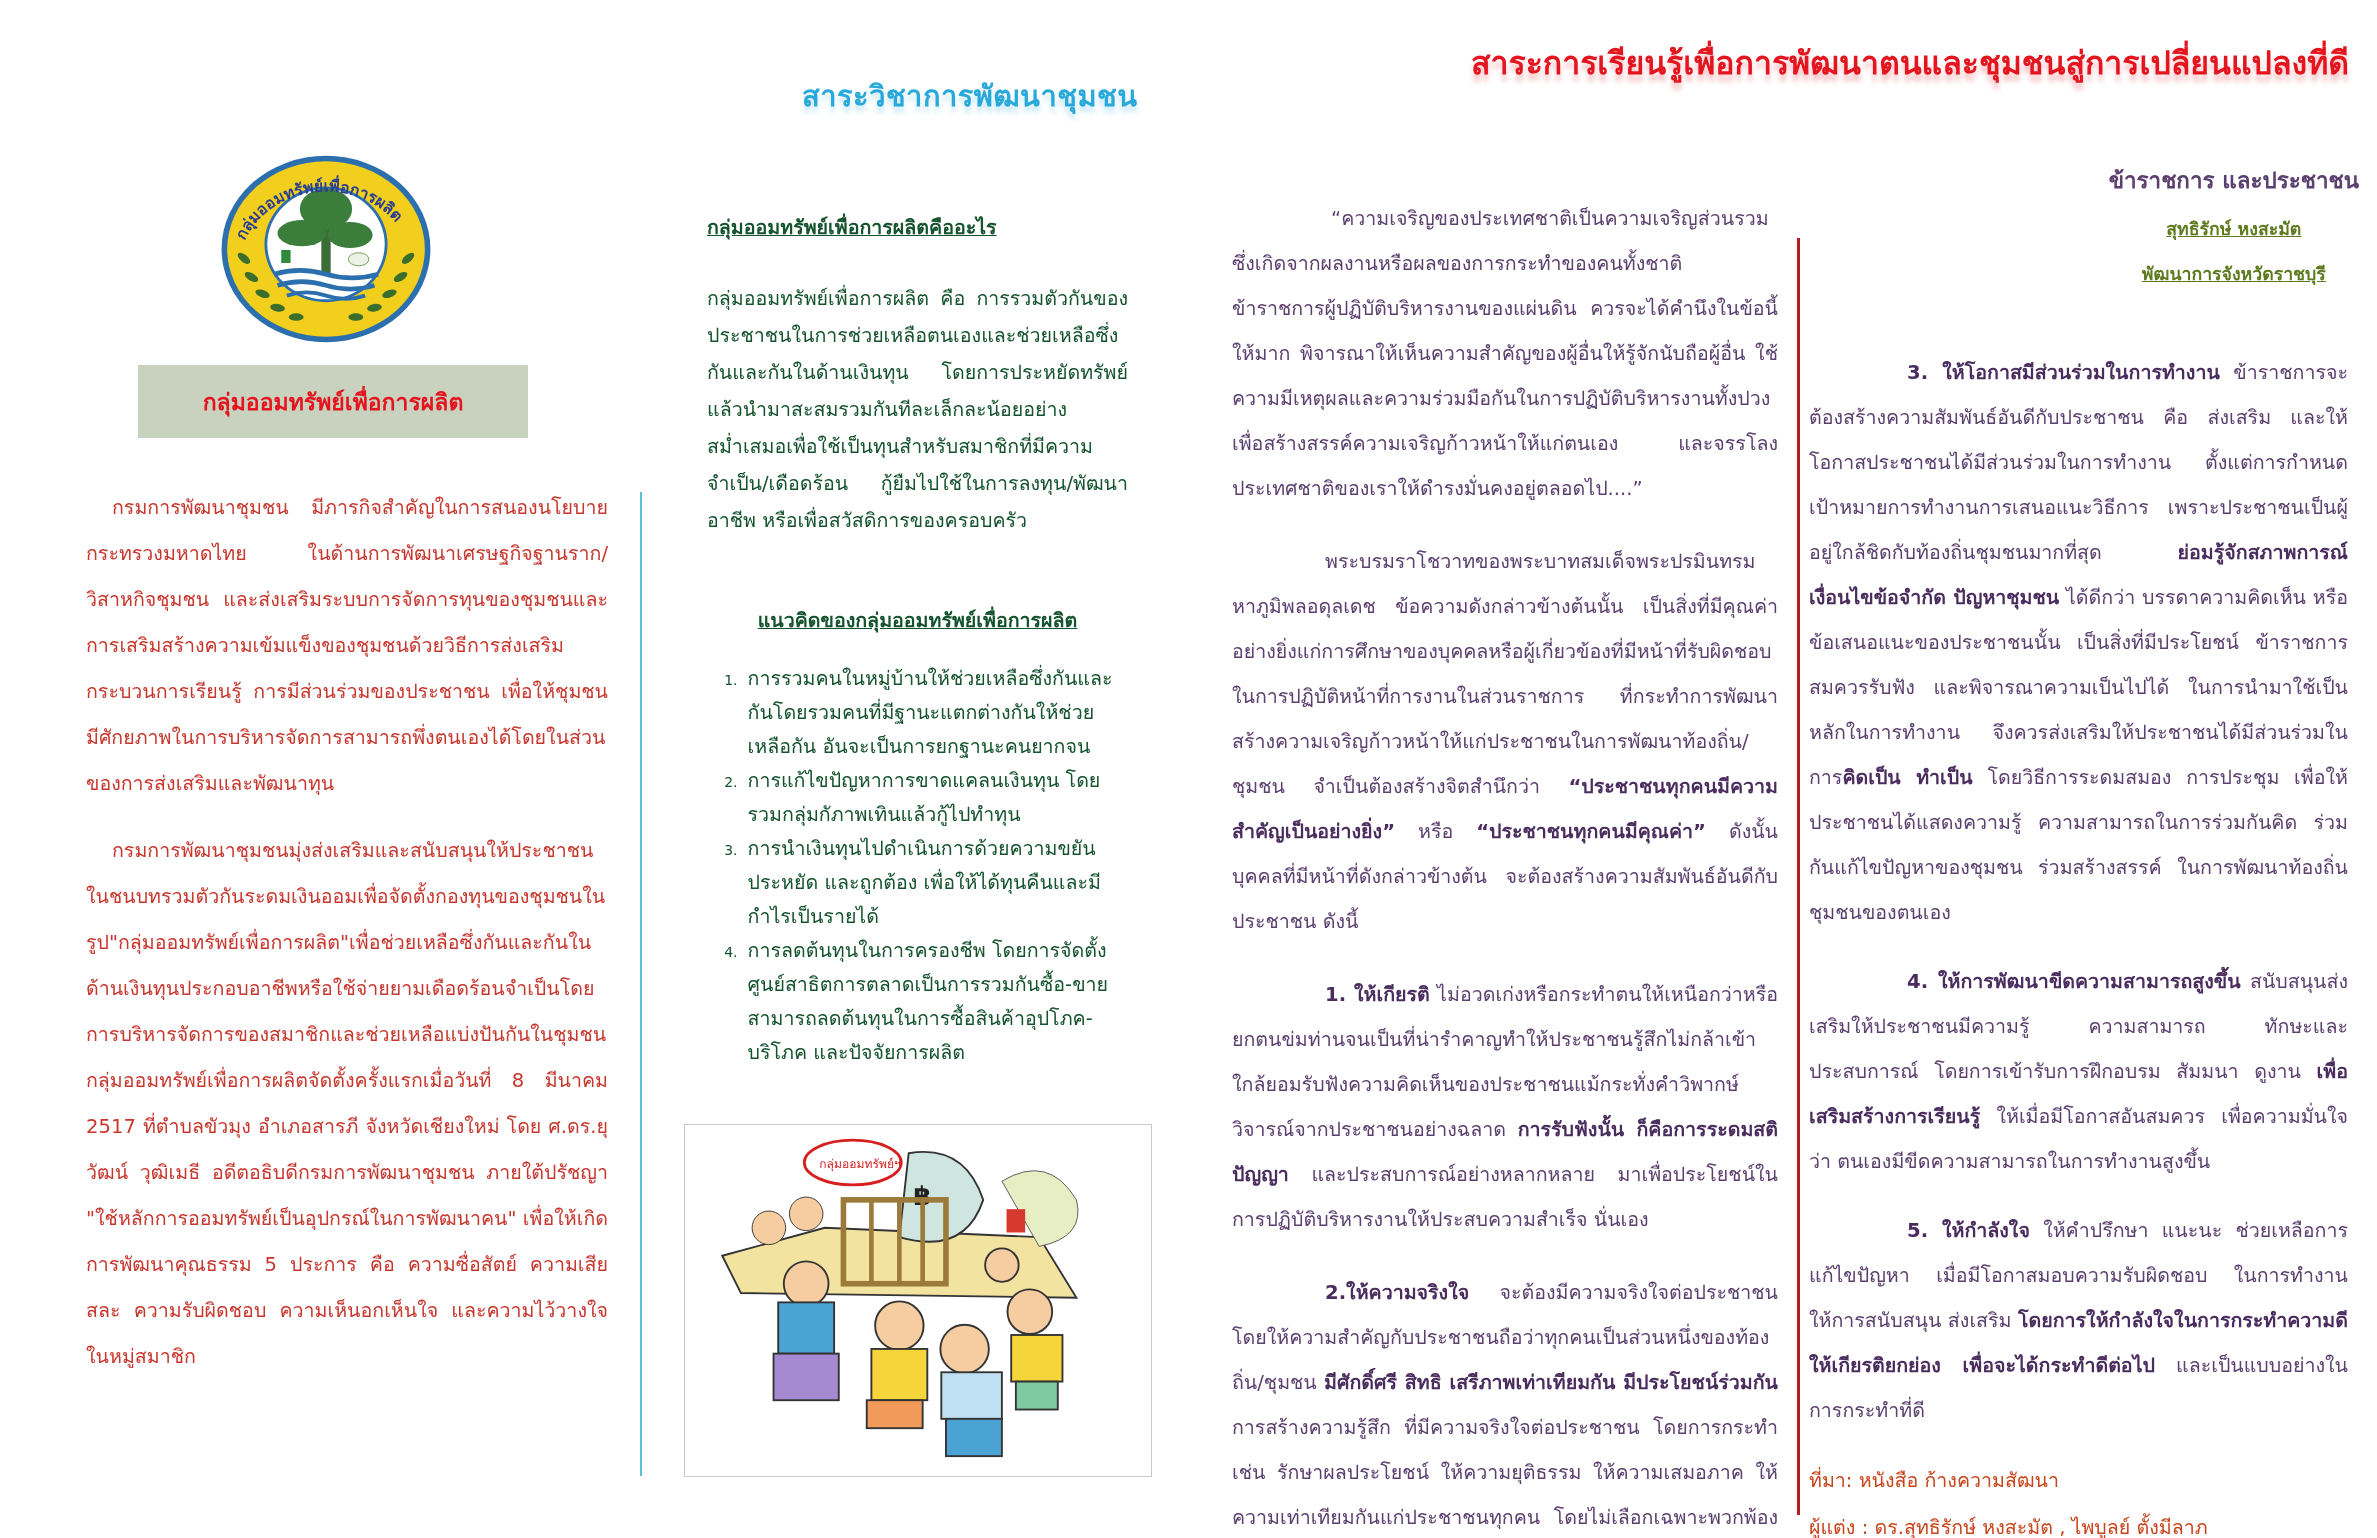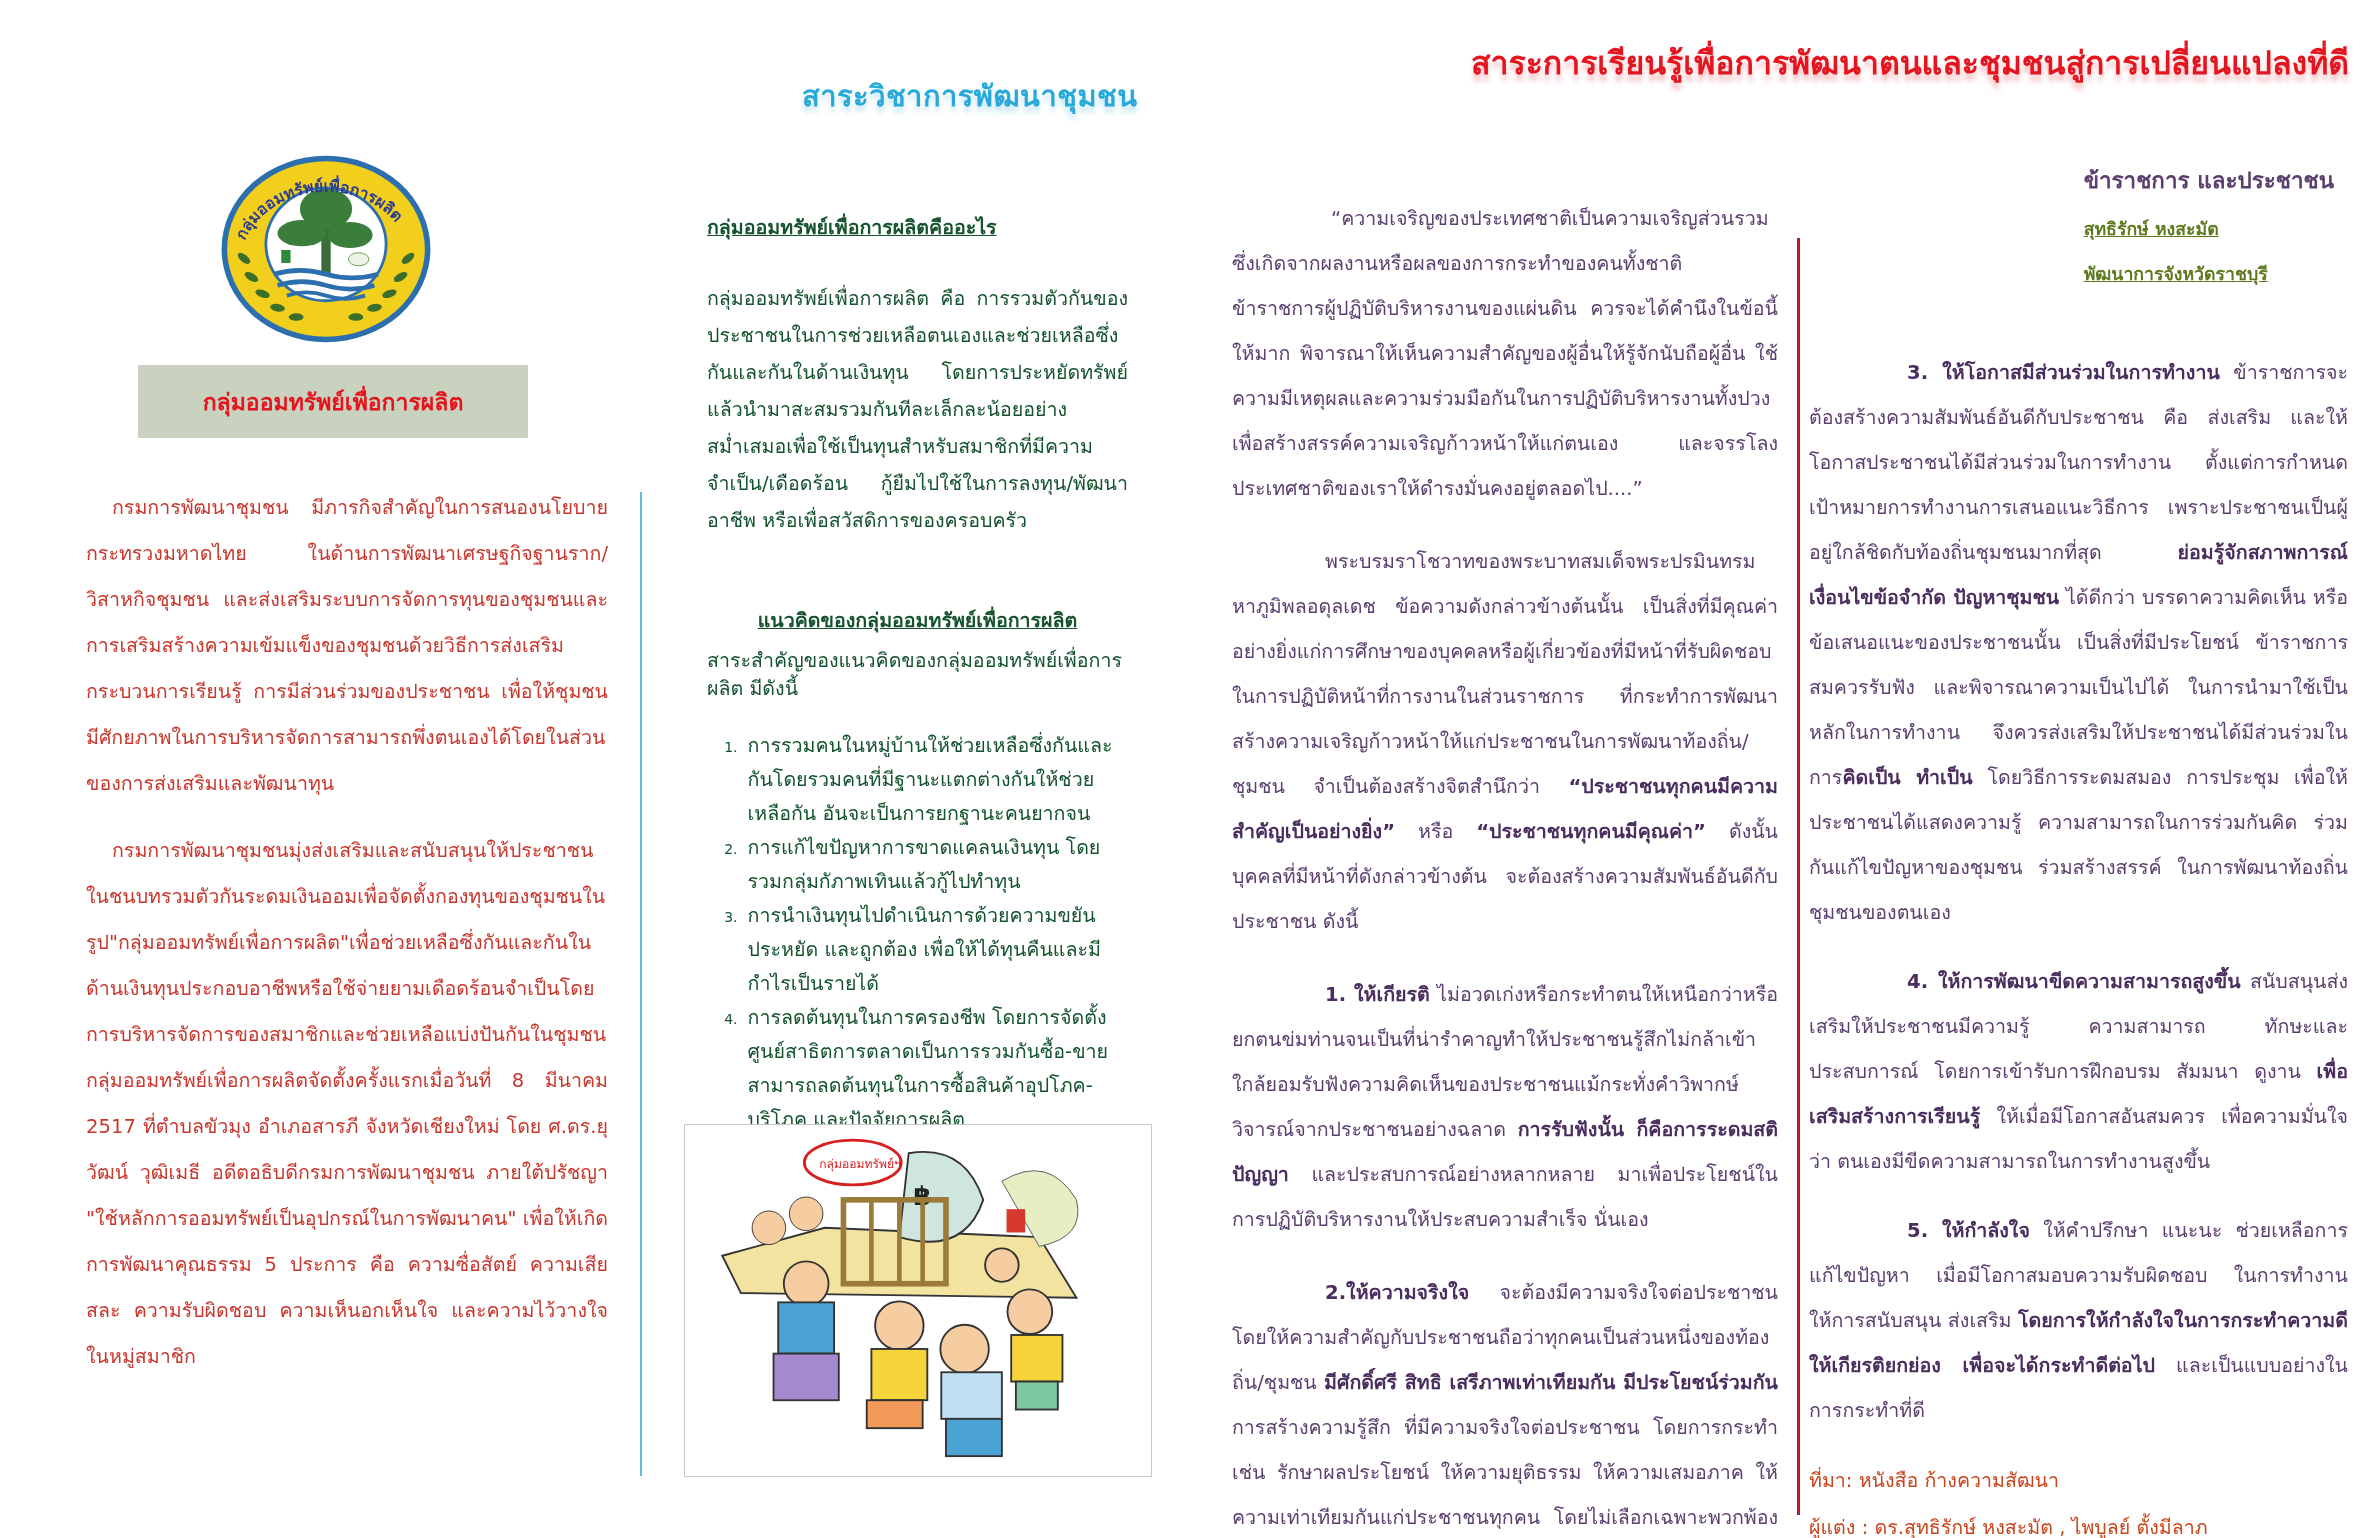--- a/index.html
+++ b/index.html
@@ -27,21 +27,21 @@
   .col2 ol { margin:26px 0 0 0; padding-left:35px; line-height:34px; }
   .col2 ol li { padding-left:5.6px; }
   .col2 ol li::marker { font-size:14px; }
   .cartoon { left:684px; top:1124px; width:466px; height:351px; border:0.9px solid #c8c8c8;
              background:#ffffff; }
   .col3 { left:1232px; top:196px; width:546px; color:#5b3f6e; font-size:19.6px; line-height:45px;
           text-align:justify; }
   .col3 p { margin:0 0 28px 0; text-indent:93px; }
   .col3 p.quote { text-indent:99px; }
   .col3 b { color:#4a2d5e; }
-  .col4-head { right:43px; top:162px; text-align:left; }
+  .col4-head { right:18px; top:162px; text-align:center; }
   .col4-head .role { font-size:22.4px; color:#5b3f6e; font-weight:bold; }
   .col4-head .name, .col4-head .dept { font-size:17.7px; color:#5d7a1e; font-weight:bold; margin-top:17px;text-decoration:underline; }
   .col4 { left:1809px; top:350px; width:539px; color:#5b3f6e; font-size:19.6px; line-height:45px;
           text-align:justify; }
   .col4 p { margin:0 0 24px 0; text-indent:98px; }
   .col4 b { color:#4a2d5e; }
   .source { color:#c8451b; font-size:19.6px; line-height:47px; text-indent:0 !important; margin:0 !important; }
 </style>
 </head>
 <body>
@@ -91,21 +91,20 @@
   <p>กรมการพัฒนาชุมชน มีภารกิจสำคัญในการสนองนโยบาย กระทรวงมหาดไทย ในด้านการพัฒนาเศรษฐกิจฐานราก/วิสาหกิจชุมชน และส่งเสริมระบบการจัดการทุนของชุมชนและการเสริมสร้างความเข้มแข็งของชุมชนด้วยวิธีการส่งเสริมกระบวนการเรียนรู้  การมีส่วนร่วมของประชาชน เพื่อให้ชุมชนมีศักยภาพในการบริหารจัดการสามารถพึ่งตนเองได้โดยในส่วนของการส่งเสริมและพัฒนาทุน</p>
   <p>กรมการพัฒนาชุมชนมุ่งส่งเสริมและสนับสนุนให้ประชาชนในชนบทรวมตัวกันระดมเงินออมเพื่อจัดตั้งกองทุนของชุมชนในรูป"กลุ่มออมทรัพย์เพื่อการผลิต"เพื่อช่วยเหลือซึ่งกันและกันในด้านเงินทุนประกอบอาชีพหรือใช้จ่ายยามเดือดร้อนจำเป็นโดยการบริหารจัดการของสมาชิกและช่วยเหลือแบ่งปันกันในชุมชน  กลุ่มออมทรัพย์เพื่อการผลิตจัดตั้งครั้งแรกเมื่อวันที่ 8 มีนาคม 2517 ที่ตำบลขัวมุง  อำเภอสารภี  จังหวัดเชียงใหม่ โดย ศ.ดร.ยุวัฒน์  วุฒิเมธี  อดีตอธิบดีกรมการพัฒนาชุมชน  ภายใต้ปรัชญา "ใช้หลักการออมทรัพย์เป็นอุปกรณ์ในการพัฒนาคน"   เพื่อให้เกิดการพัฒนาคุณธรรม 5 ประการ  คือ ความซื่อสัตย์  ความเสียสละ  ความรับผิดชอบ  ความเห็นอกเห็นใจ  และความไว้วางใจในหมู่สมาชิก</p>
 </div>
 
 <div class="abs vline-blue"></div>
 
 <div class="abs col2">
   <div class="h-under">กลุ่มออมทรัพย์เพื่อการผลิตคืออะไร</div>
   <div class="para">กลุ่มออมทรัพย์เพื่อการผลิต  คือ  การรวมตัวกันของประชาชนในการช่วยเหลือตนเองและช่วยเหลือซึ่งกันและกันในด้านเงินทุน โดยการประหยัดทรัพย์แล้วนำมาสะสมรวมกันทีละเล็กละน้อยอย่างสม่ำเสมอเพื่อใช้เป็นทุนสำหรับสมาชิกที่มีความจำเป็น/เดือดร้อน กู้ยืมไปใช้ในการลงทุน/พัฒนาอาชีพ หรือเพื่อสวัสดิการของครอบครัว</div>
   <div class="h-under h2">แนวคิดของกลุ่มออมทรัพย์เพื่อการผลิต</div>
-  <div class="intro">สาระสำคัญของแนวคิดของกลุ่มออมทรัพย์เพื่อการผลิต มีดังนี้</div>
   <ol>
     <li>การรวมคนในหมู่บ้านให้ช่วยเหลือซึ่งกันและกันโดยรวมคนที่มีฐานะแตกต่างกันให้ช่วยเหลือกัน  อันจะเป็นการยกฐานะคนยากจน</li>
     <li>การแก้ไขปัญหาการขาดแคลนเงินทุน โดยรวมกลุ่มกัภาพเทินแล้วกู้ไปทำทุน</li>
     <li>การนำเงินทุนไปดำเนินการด้วยความขยัน ประหยัด และถูกต้อง เพื่อให้ได้ทุนคืนและมีกำไรเป็นรายได้</li>
     <li>การลดต้นทุนในการครองชีพ โดยการจัดตั้งศูนย์สาธิตการตลาดเป็นการรวมกันซื้อ-ขาย สามารถลดต้นทุนในการซื้อสินค้าอุปโภค-บริโภค และปัจจัยการผลิต</li>
   </ol>
 </div>
 
 <div class="abs cartoon">
   <svg width="466" height="351" viewBox="0 0 500 376">

